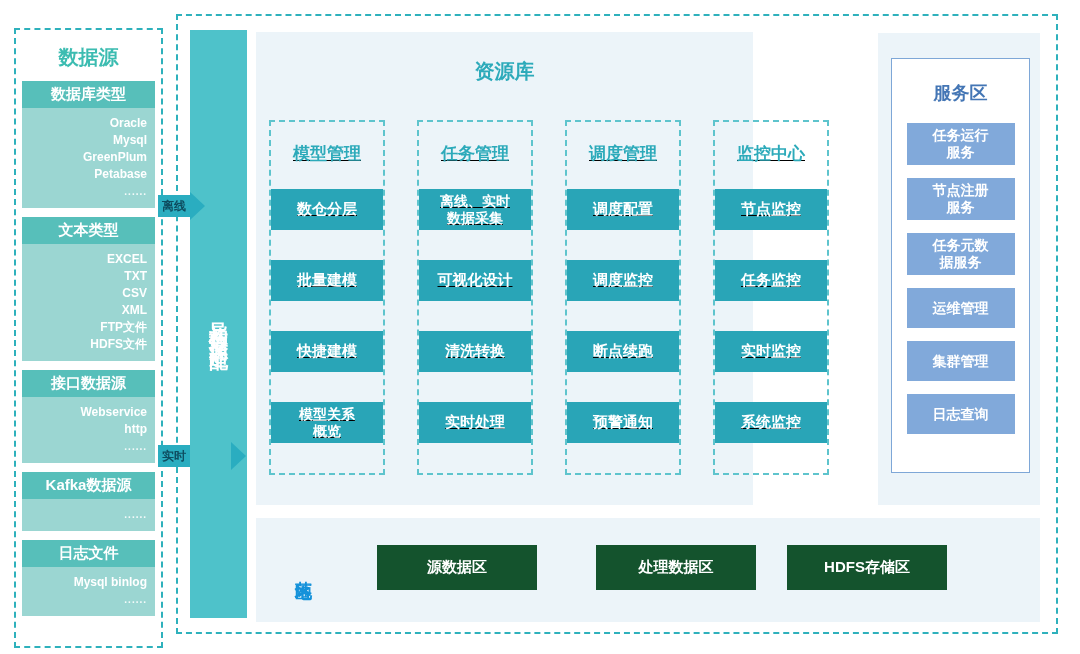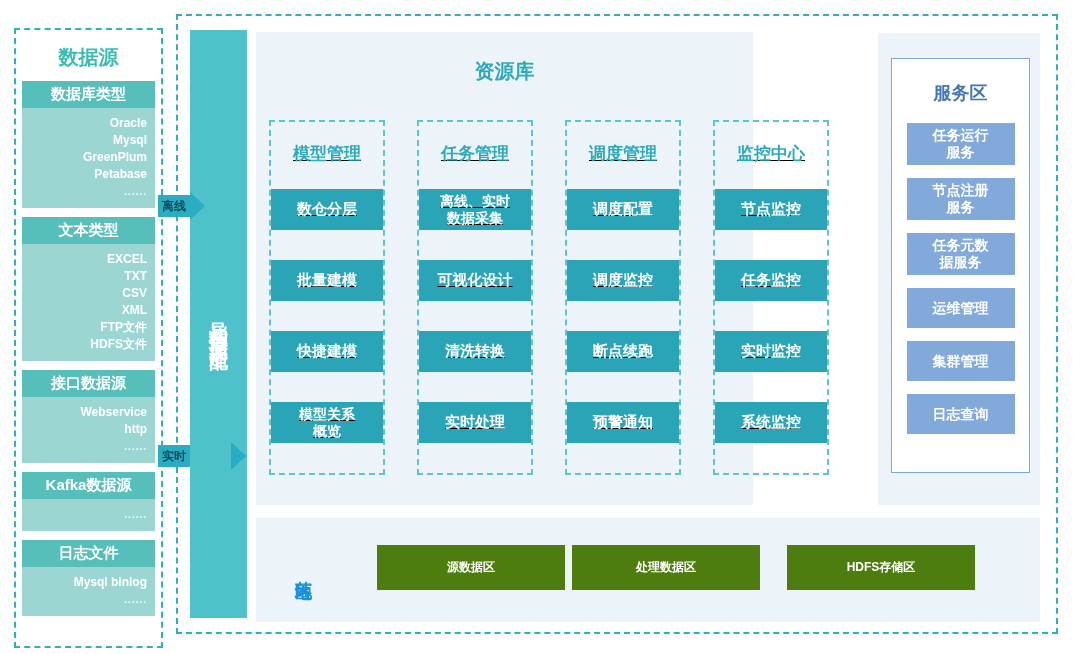--- a/index.html
+++ b/index.html
@@ -55,25 +55,25 @@
   .service-title { margin:22px 0 18px; text-align:center; color:#4476b5; font-size:18px; font-weight:bold; }
   .svc-item { width:108px; min-height:40px; background:#81a9da; color:#fff; font-size:14px; font-weight:bold;
               margin:0 auto 13px; display:flex; align-items:center; justify-content:center;
               text-align:center; white-space:pre-line; line-height:17px; padding:4px 0; }
 
   
   .landing-panel { position:absolute; left:256px; top:518px; width:784px; height:104px; background:#ecf4f9; }
   .landing-title { position:absolute; left:36px; top:50%; transform:translateY(-50%);
                    writing-mode:vertical-rl; text-orientation:upright; color:#1592da;
                    font-size:17px; font-weight:bold; letter-spacing:2px; }
-  .landing-item { position:absolute; top:27px; width:188px; height:45px; background:#4d7c0f;
-                  color:#fff; font-size:12px; font-weight:bold; display:flex;
+  .landing-item { position:absolute; top:27px; width:160px; height:45px; background:#14532d;
+                  color:#fff; font-size:15px; font-weight:bold; display:flex;
                   align-items:center; justify-content:center; }
   .landing-item:nth-of-type(2) { left:121px; }
-  .landing-item:nth-of-type(3) { left:316px; }
+  .landing-item:nth-of-type(3) { left:340px; }
   .landing-item:nth-of-type(4) { left:531px; }
 </style>
 </head>
 <body>
 
 <div id="stage">
 
   <div class="left-box">
     <div class="left-title">数据源</div>
 

